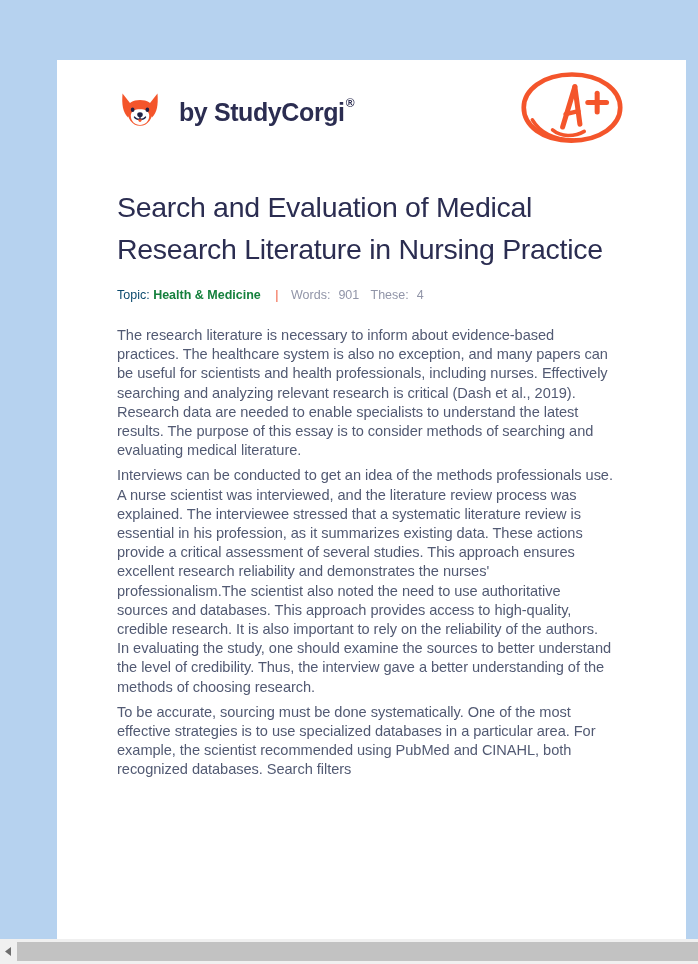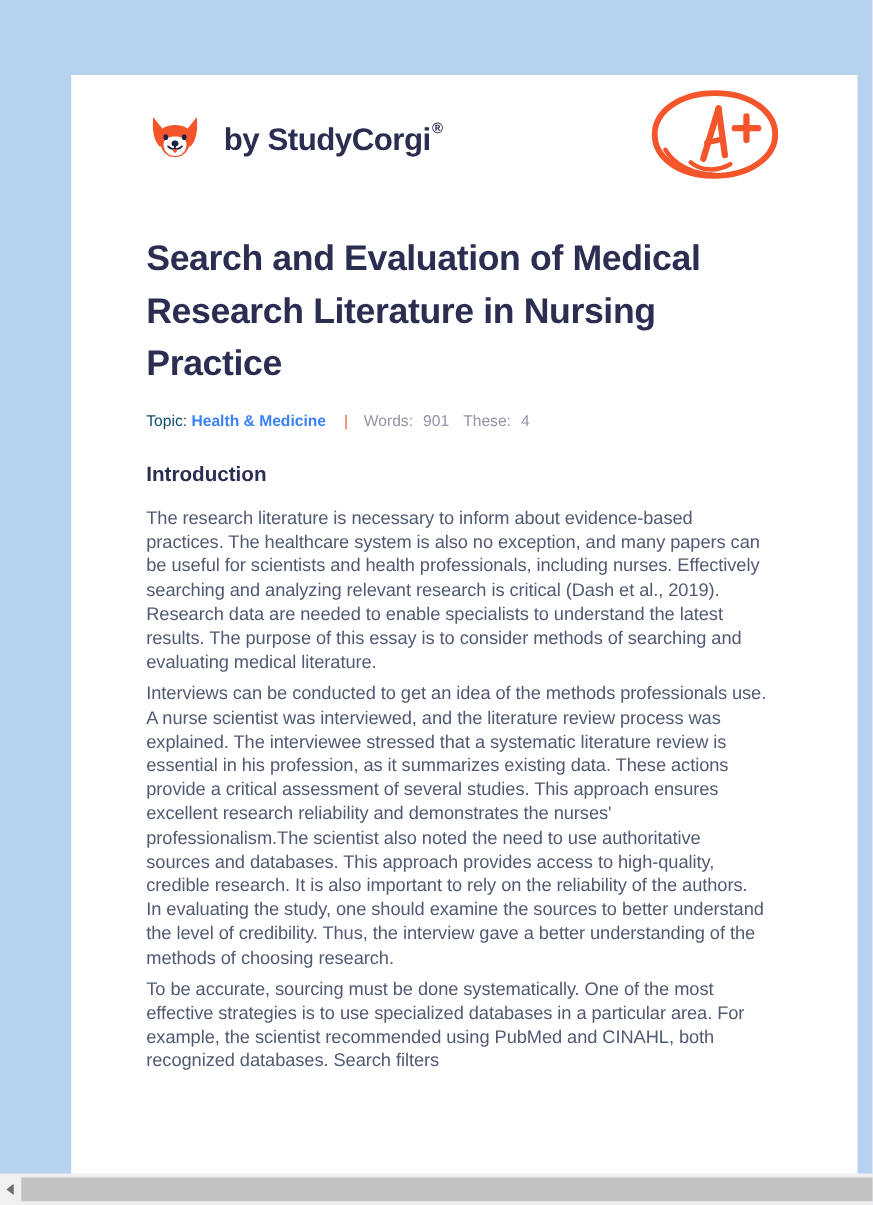--- a/index.html
+++ b/index.html
@@ -77,38 +77,38 @@
     right: 0px;
     top: 8px;
     width: 108px;
     height: 82px;
   }
 
   
   .doc-title {
     font-size: 28.5px;
     line-height: 42px;
-    font-weight: bold;
+    font-weight: normal;
     color: #2b2d51;
     letter-spacing: -0.3px;
     margin: 22px 0 0 0;
     max-width: 500px;
   }
 
   
   .doc-meta {
     margin-top: 16px;
     font-size: 12.5px;
     color: #9195a8;
     line-height: 18px;
     white-space: nowrap;
   }
   .doc-meta .meta-label { color: #0c4a6e; text-align: right; }
   .doc-meta .meta-topic {
-    color: #3b82f6;
+    color: #15803d;
     font-weight: bold;
   }
   .doc-meta .meta-sep {
     color: #f05a3c;
     margin: 0 9px 0 11px;
   }
   .doc-meta .meta-stat { color: #9195a8; margin-right: 8px; }
 
   
   .doc-body { margin-top: 22px; }
@@ -227,21 +227,20 @@
       <span class="meta-label">Topic:</span>
       <span class="meta-topic">Health &amp; Medicine</span>
       <span class="meta-sep">|</span>
       <span class="meta-stat">Words:</span><span class="meta-stat">901</span>
       <span class="meta-stat">These:</span><span class="meta-stat">4</span>
     </div>
 
     <div class="doc-body">
 
       <div class="section-block">
-        <h2 class="section-heading tight">Introduction</h2>
         <p class="body-text">The research literature is necessary to inform about evidence-based practices. The healthcare system is also no exception, and many papers can be useful for scientists and health professionals, including nurses. Effectively searching and analyzing relevant research is critical (Dash et al., 2019). Research data are needed to enable specialists to understand the latest results. The purpose of this essay is to consider methods of searching and evaluating medical literature.</p>
       </div>
 
       <div class="section-block">
         <p class="body-text">Interviews can be conducted to get an idea of the methods professionals use. A nurse scientist was interviewed, and the literature review process was explained. The interviewee stressed that a systematic literature review is essential in his profession, as it summarizes existing data. These actions provide a critical assessment of several studies. This approach ensures excellent research reliability and demonstrates the nurses' professionalism.The scientist also noted the need to use authoritative sources and databases. This approach provides access to high-quality, credible research. It is also important to rely on the reliability of the authors. In evaluating the study, one should examine the sources to better understand the level of credibility. Thus, the interview gave a better understanding of the methods of choosing research.</p>
       </div>
 
       <div class="section-block">
         <p class="body-text">To be accurate, sourcing must be done systematically. One of the most effective strategies is to use specialized databases in a particular area. For example, the scientist recommended using PubMed and CINAHL, both recognized databases. Search filters</p>
       </div>

